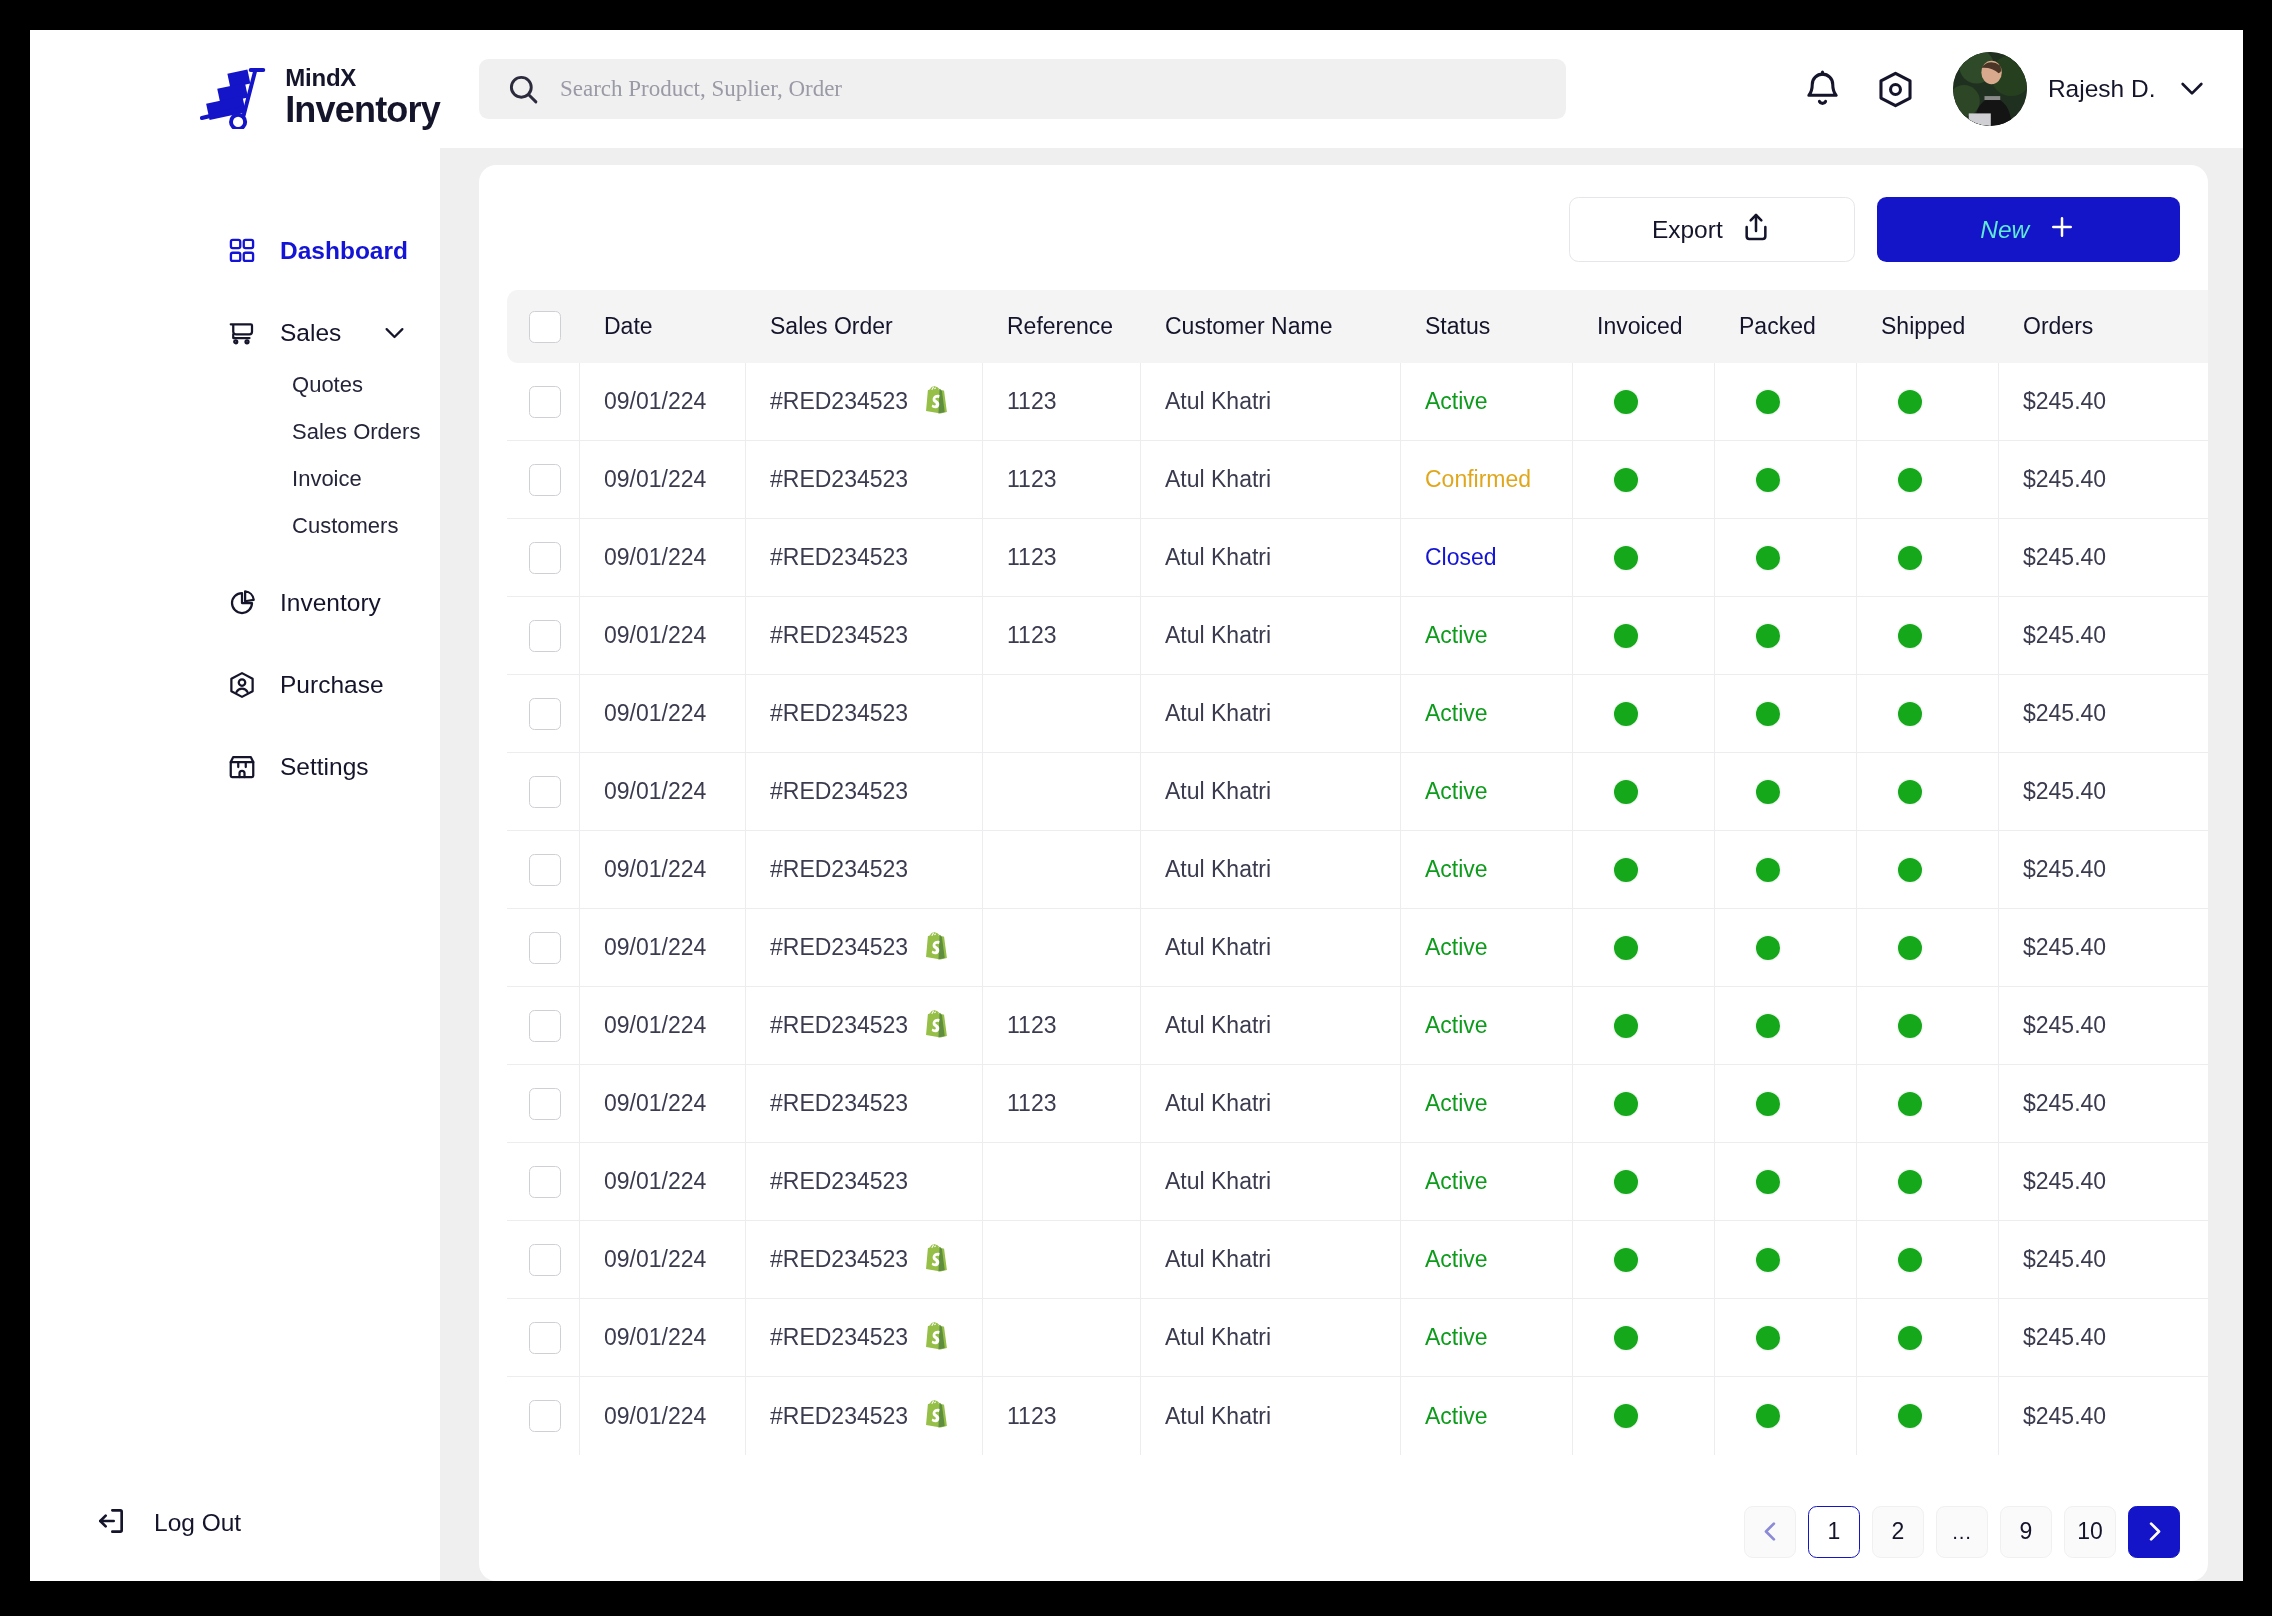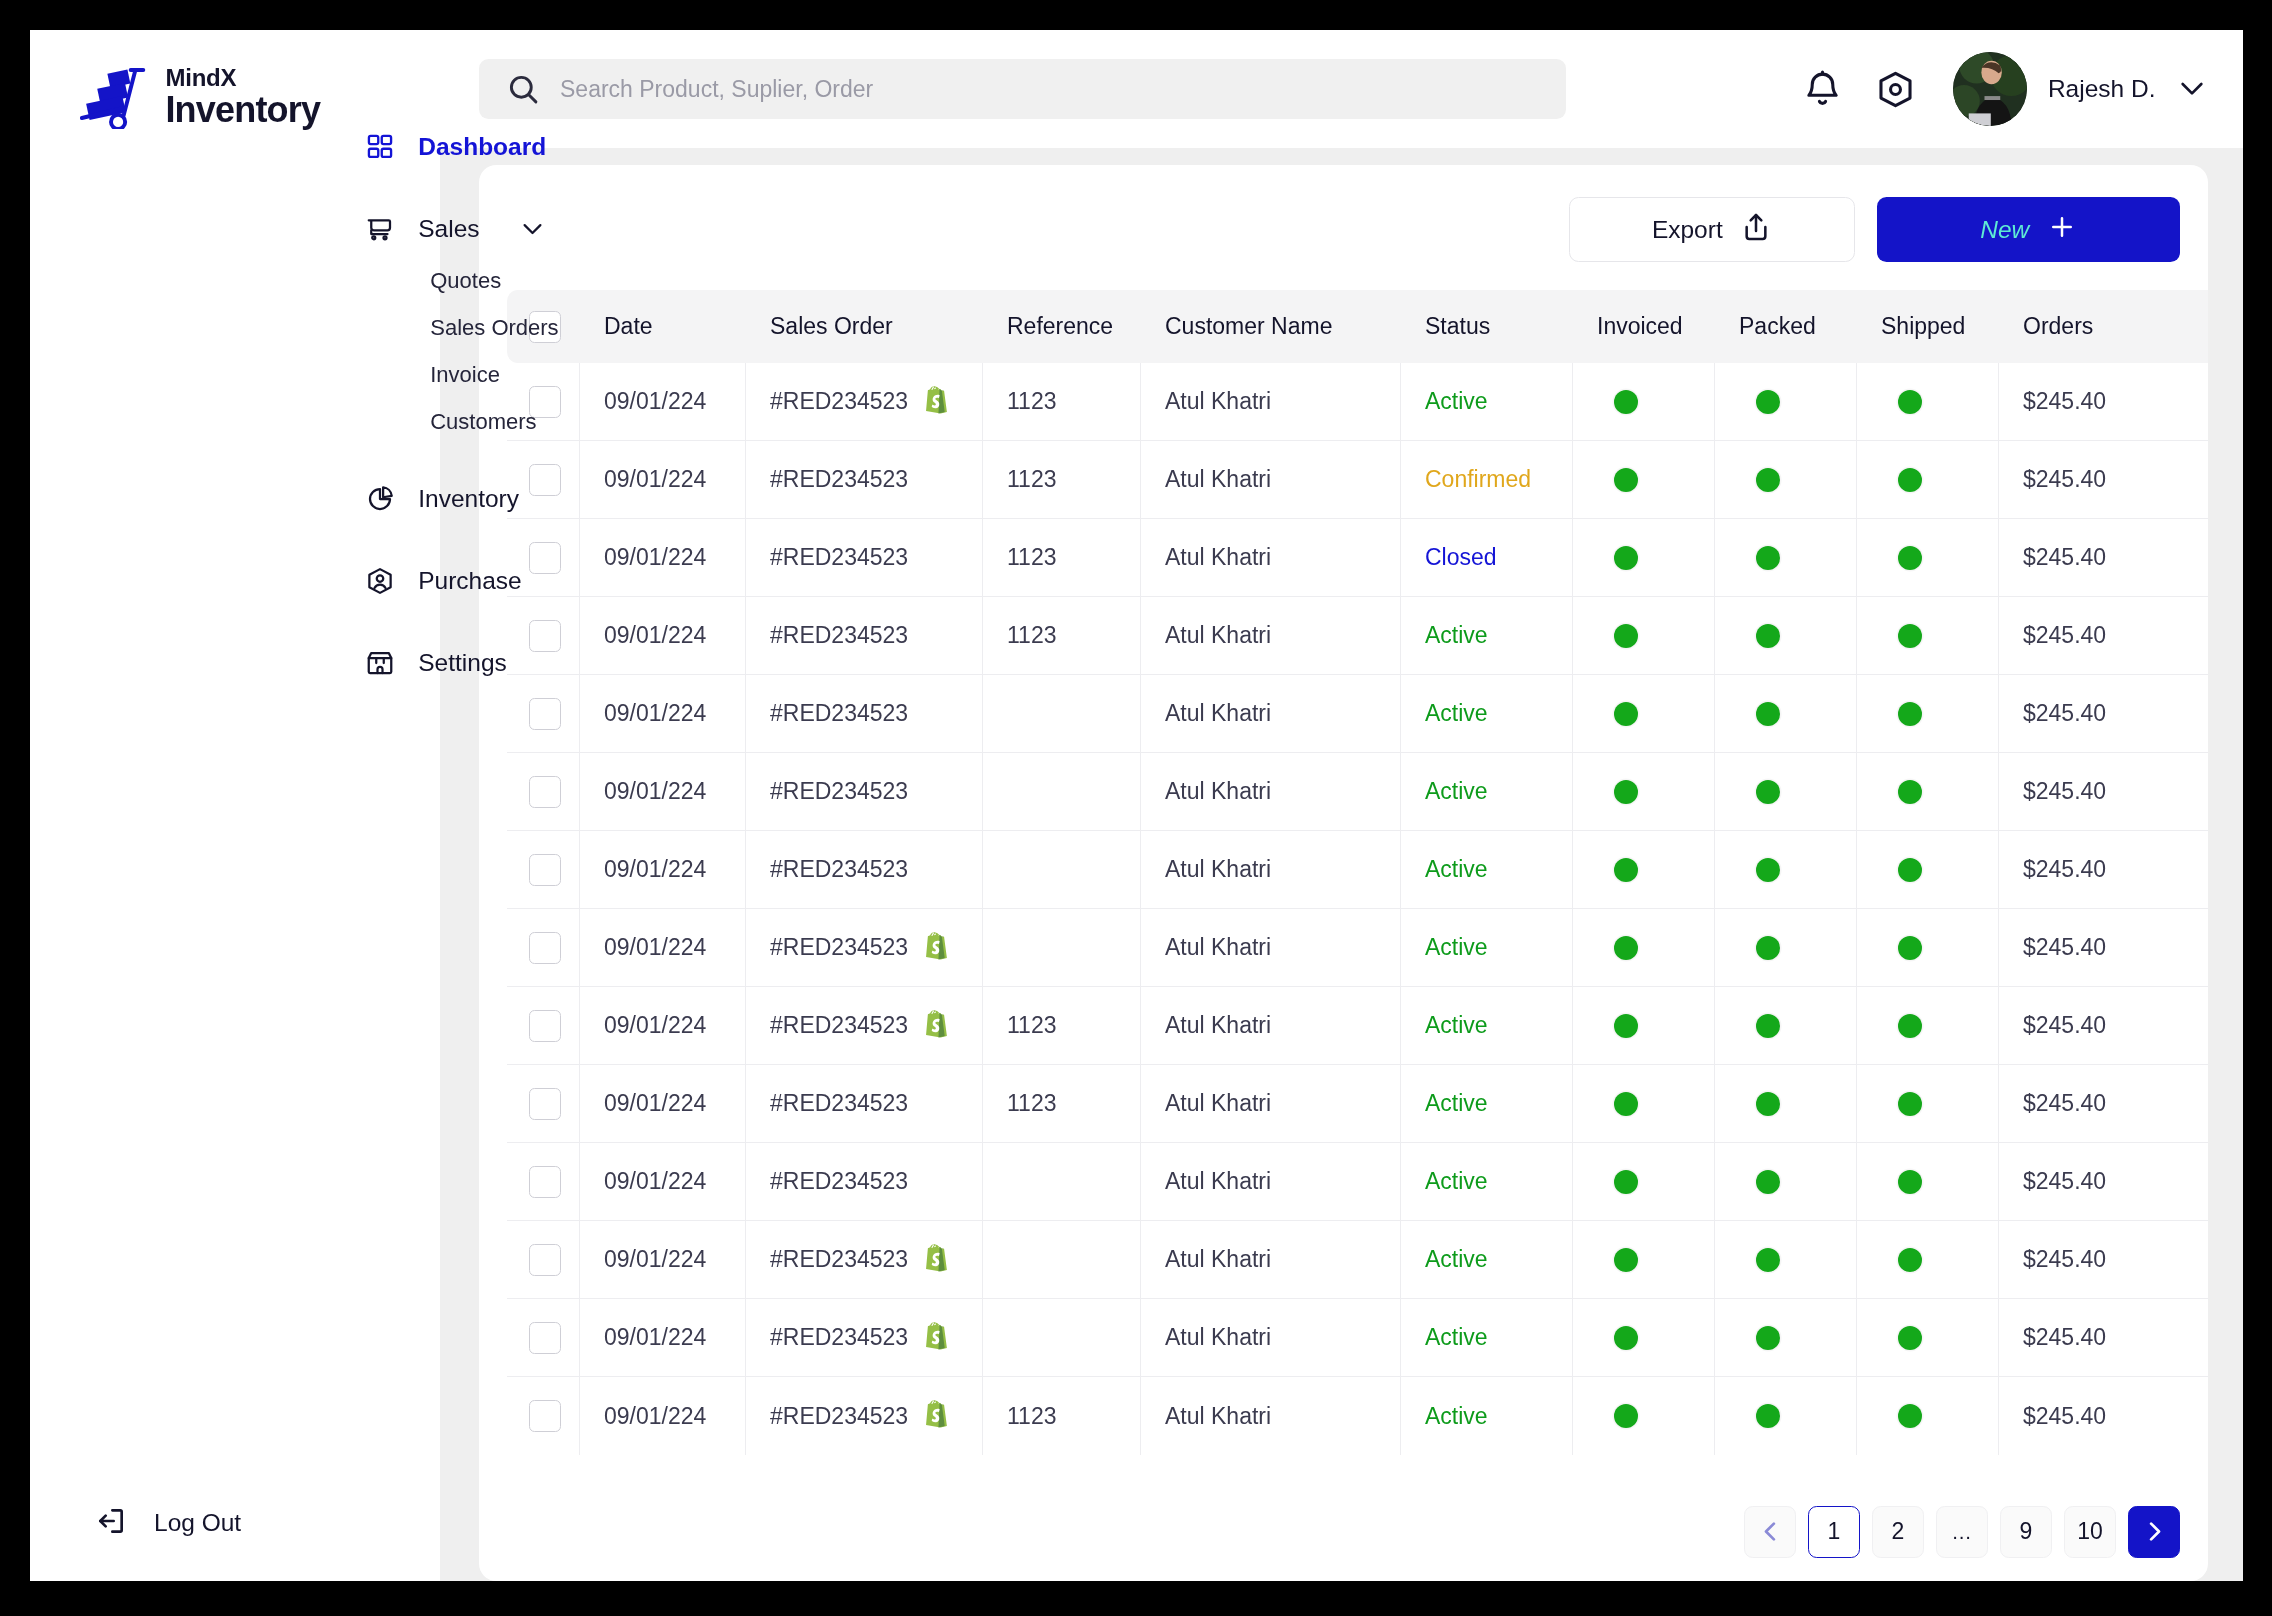--- a/index.html
+++ b/index.html
@@ -17,22 +17,23 @@
     display: flex;
     overflow: hidden;
   }
 
   
   #sidebar {
     width: 410px;
     flex: 0 0 410px;
     background: #ffffff;
     display: flex;
-    flex-direction: row;
+    flex-direction: column;
     position: relative;
+    align-items: flex-end;
   }
   .logo-wrap {
     display: flex;
     align-items: center;
     gap: 17.4px;
     padding: 30px 0 0 44px;
     height: 104px;
   }
   .logo-mark { width: 74px; height: 63px; flex: 0 0 74px; }
   .logo-text { line-height: 1; }
@@ -110,21 +111,21 @@
     border-radius: 9.5px;
     display: flex;
     align-items: center;
     gap: 19px;
     padding: 0 27px;
     flex: 0 0 auto;
   }
   .search-box .sicon { width: 35px; height: 35px; flex: 0 0 35px; }
   .search-box input {
     border: none; outline: none; background: transparent;
-    font-family: Liberation Sans, sans-serif;
+    font-family: Liberation Serif, serif;
     font-size: 23px; color: #2b2b3d; width: 100%;
   }
   .search-box input::placeholder { color: #9a9aa6; }
   .topbar-right {
     margin-left: auto;
     display: flex;
     align-items: center;
     gap: 30px;
   }
   .icon-btn {

